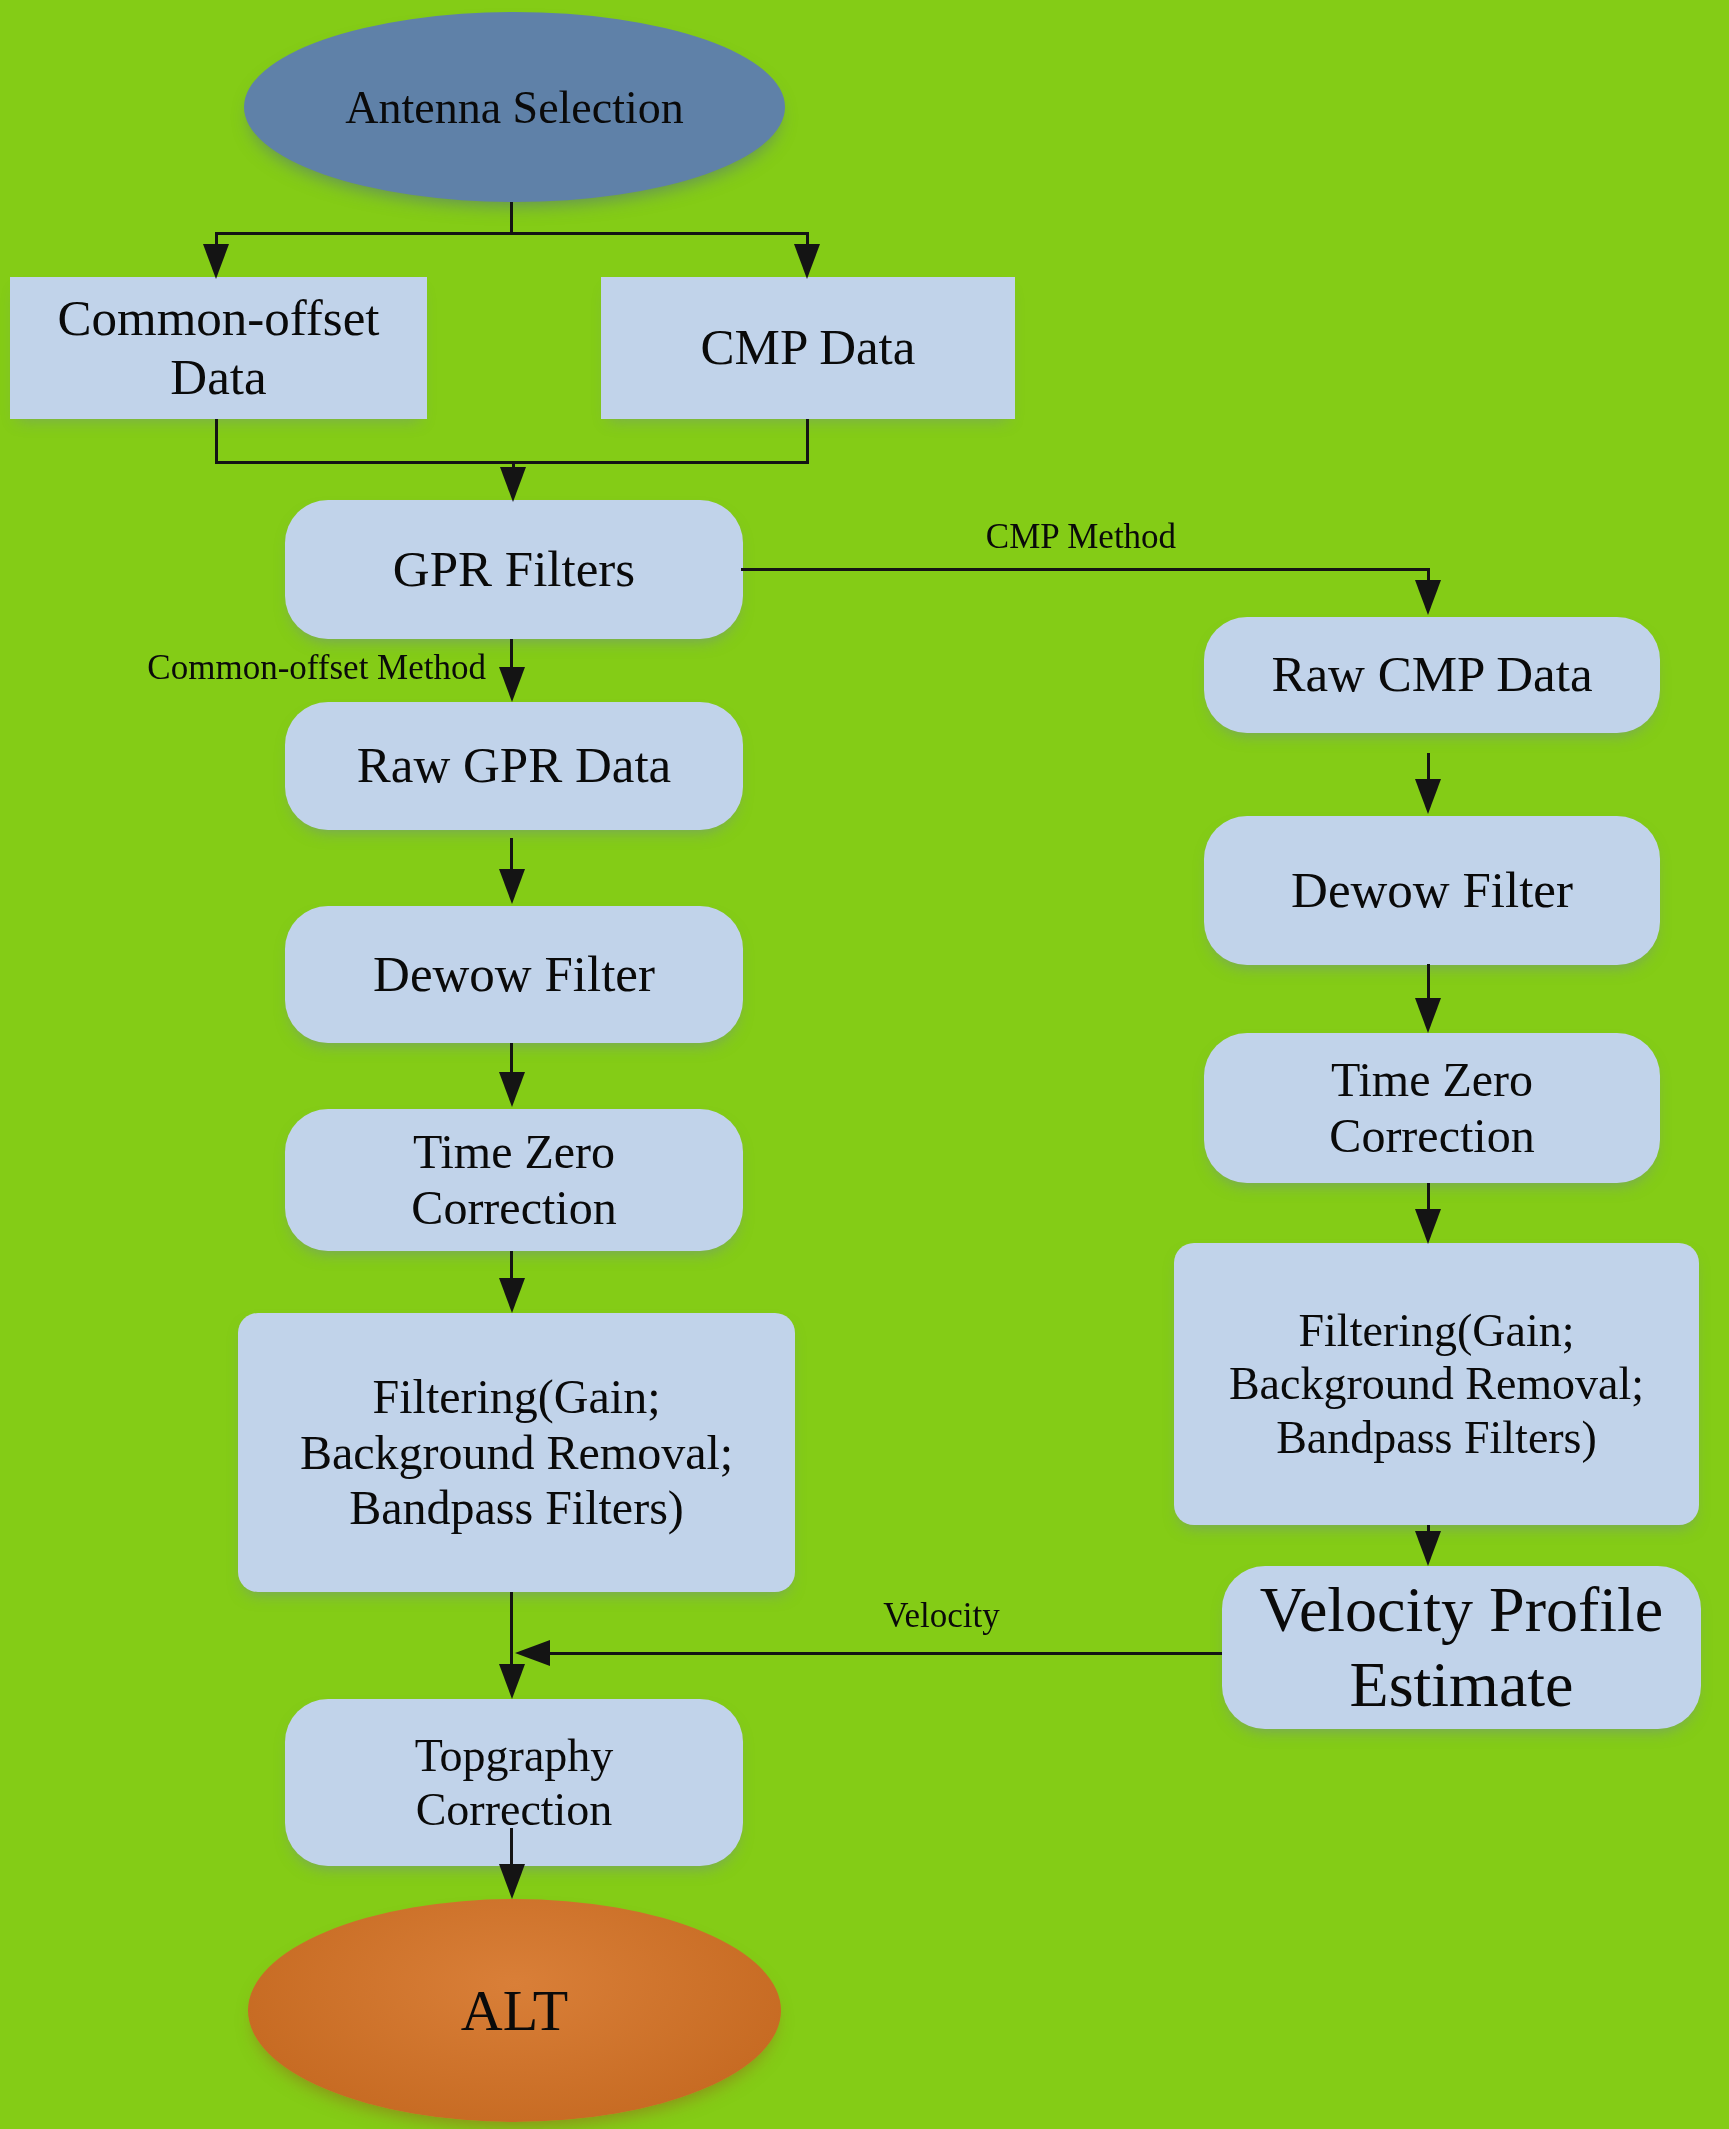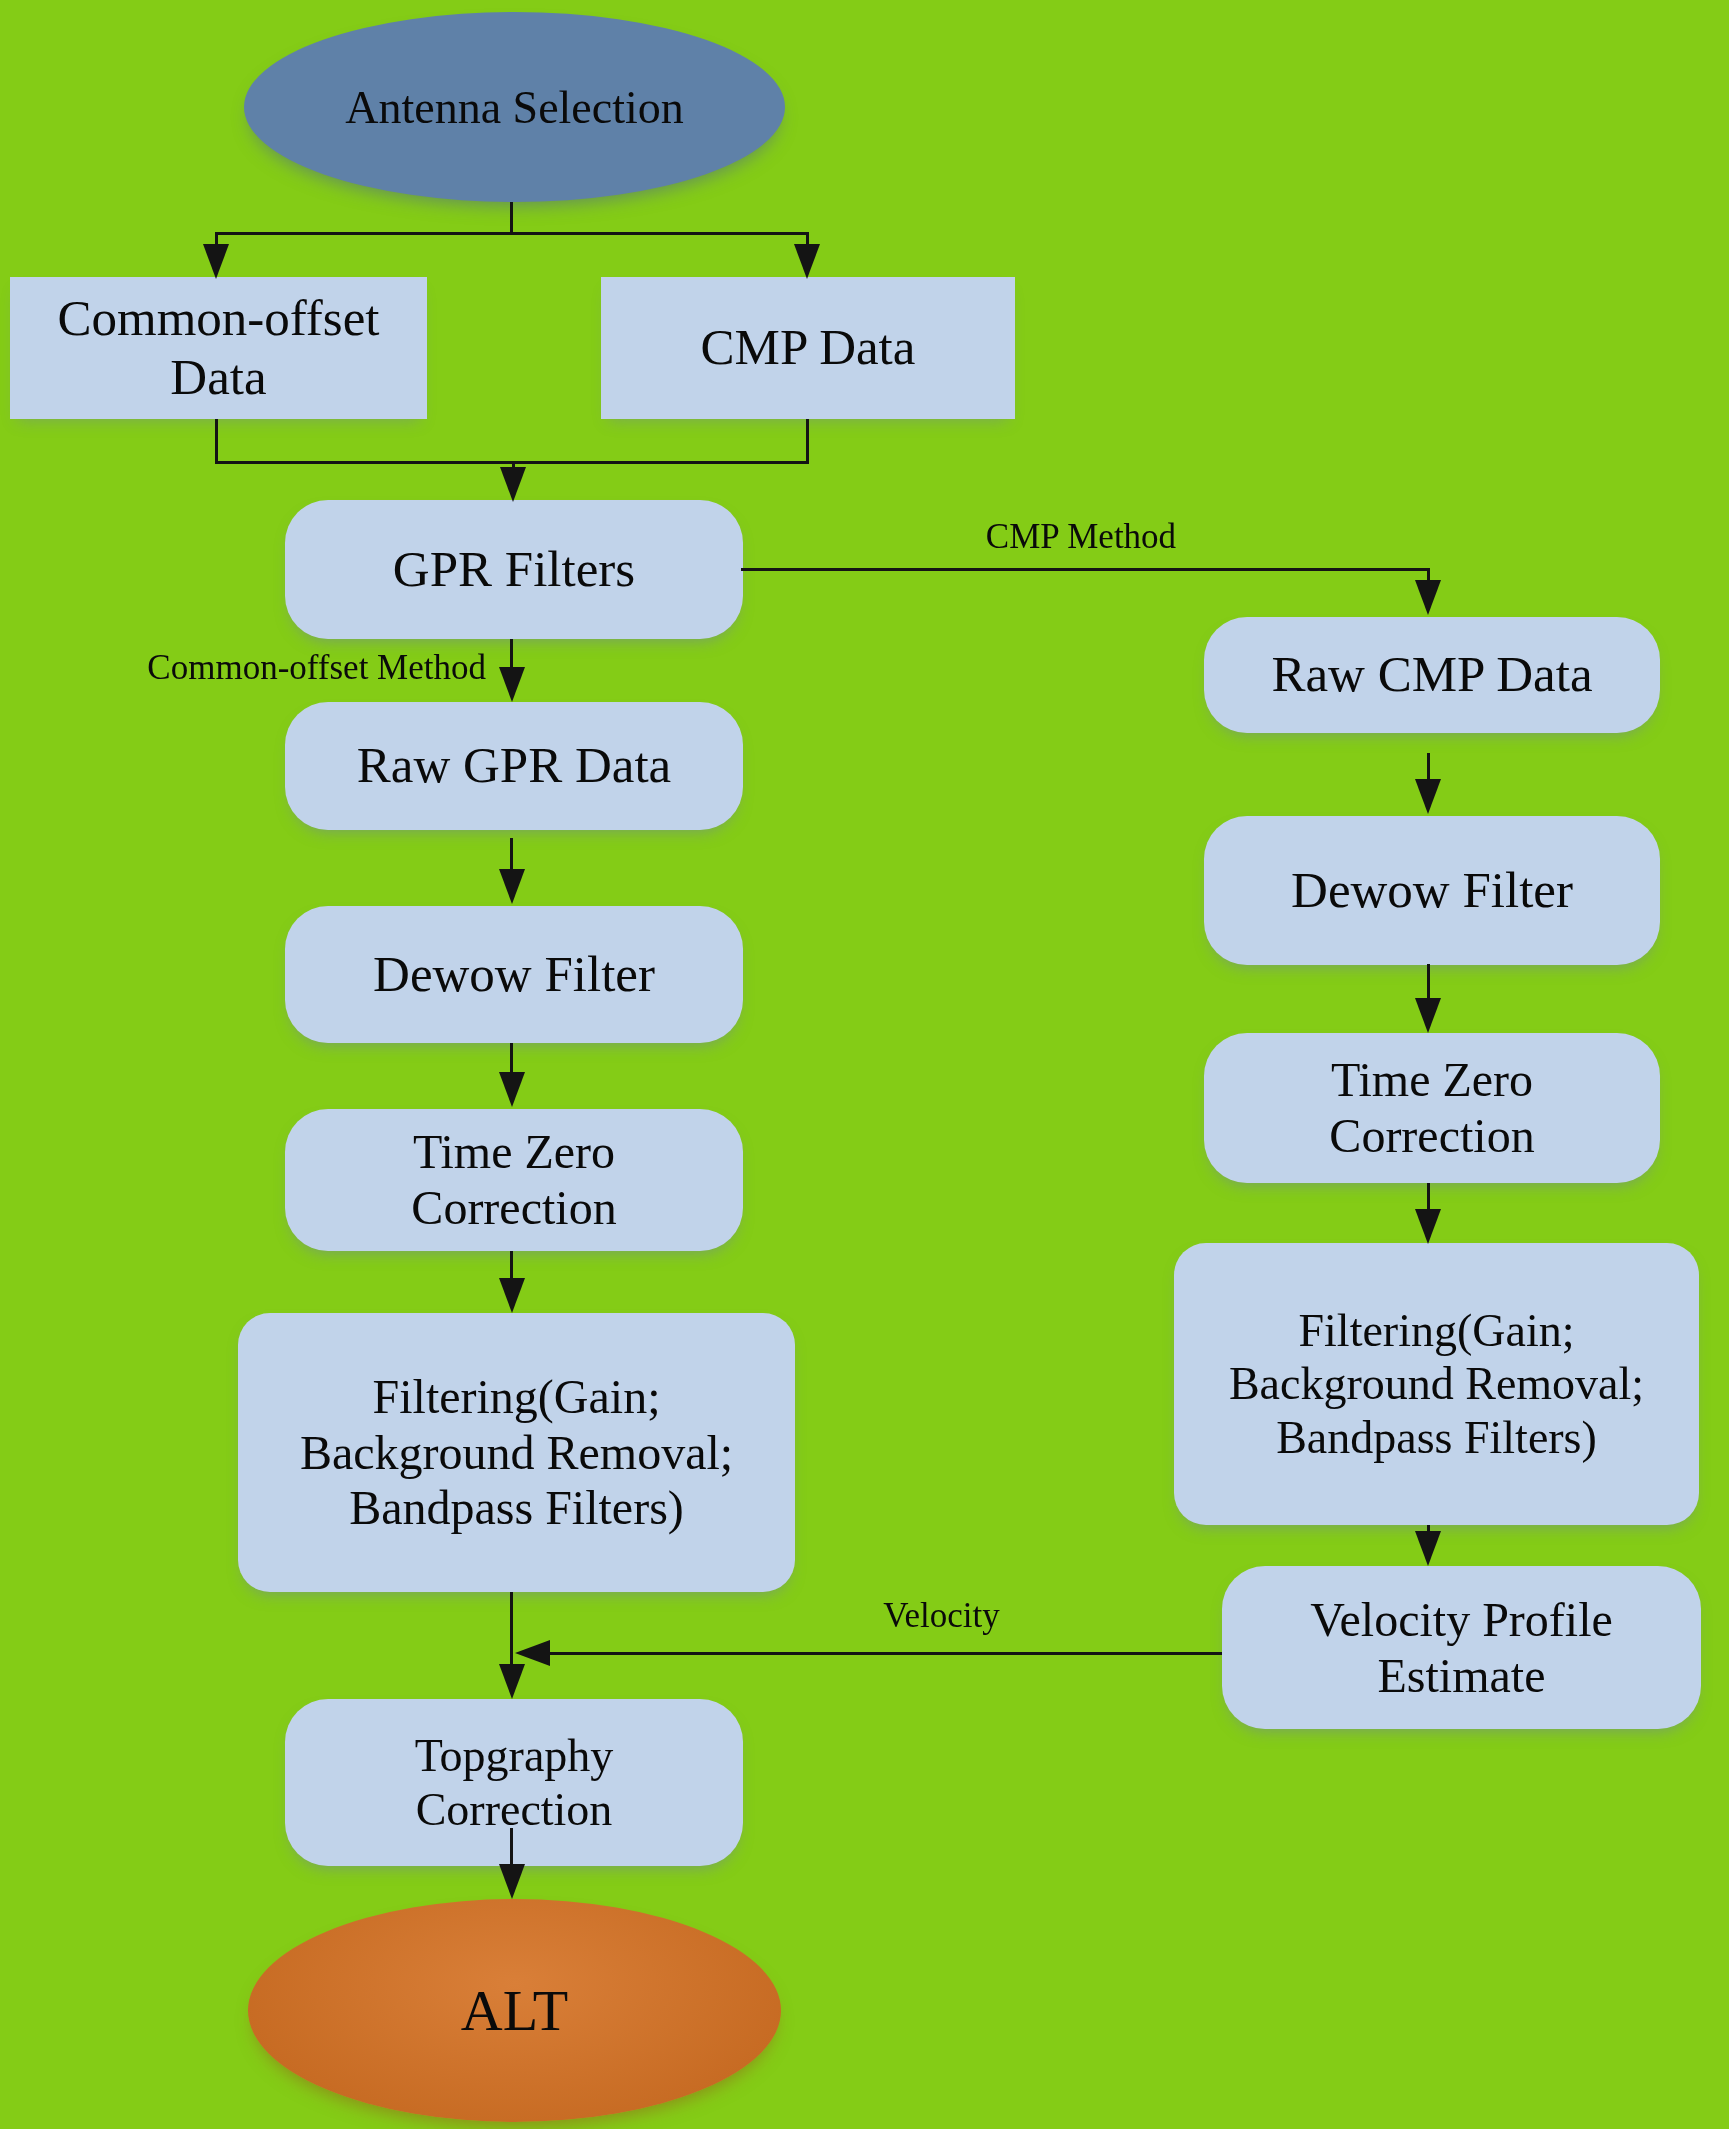--- a/index.html
+++ b/index.html
@@ -43,21 +43,21 @@
     border-radius:50%;
     box-shadow:0 10px 16.5px -6.6px rgba(80,105,140,0.6);
     font-size:46px;
   }
   .ellipse-end{
     background:radial-gradient(ellipse at 50% 38%, var(--end-light) 0%, var(--end-dark) 78%);
     border-radius:50%;
     box-shadow:0 10px 16.5px -6.6px rgba(150,90,30,0.55);
     font-size:58px;
   }
-  .big{border-radius:32px;}
+  .big{border-radius:20px;}
   .vline,.hline{position:absolute;background:var(--line);}
   .vline{width:3.3px;}
   .hline{height:3.3px;}
   .ah-down{
     position:absolute;width:0;height:0;
     border-left:13.2px solid transparent;
     border-right:13.2px solid transparent;
     border-top:35px solid var(--line);
   }
   .ah-left{
@@ -109,21 +109,21 @@
 
   <div class="node rounded" style="left:1204px;top:816px;width:456px;height:149px">Dewow Filter</div>
 
   <div class="node rounded" style="left:1204px;top:1033px;width:456px;height:150px;font-size:48px">Time Zero
 Correction</div>
 
   <div class="node rounded big" style="left:1174px;top:1243px;width:525px;height:282px;font-size:46px">Filtering(Gain;
 Background Removal;
 Bandpass Filters)</div>
 
-  <div class="node rounded" style="left:1222px;top:1566px;width:479px;height:163px;font-size:48px">Velocity Profile
+  <div class="node rounded" style="left:1222px;top:1566px;width:479px;height:163px;font-size:64px">Velocity Profile
 Estimate</div>
 
   <div class="vline" style="left:510px;top:202px;height:33px"></div>
   <div class="hline" style="left:215px;top:232px;width:594px"></div>
   <div class="vline" style="left:215px;top:232px;height:15px"></div>
   <div class="ah-down" style="left:203px;top:244px"></div>
   <div class="vline" style="left:806px;top:232px;height:15px"></div>
   <div class="ah-down" style="left:794px;top:244px"></div>
 
   <div class="vline" style="left:215px;top:419px;height:45px"></div>

